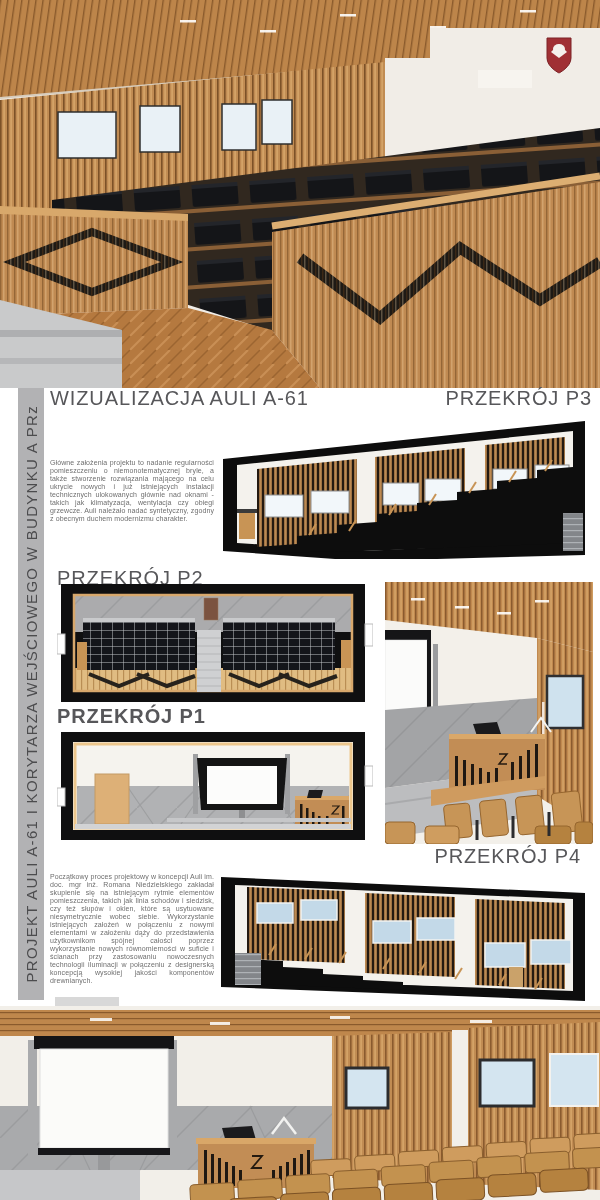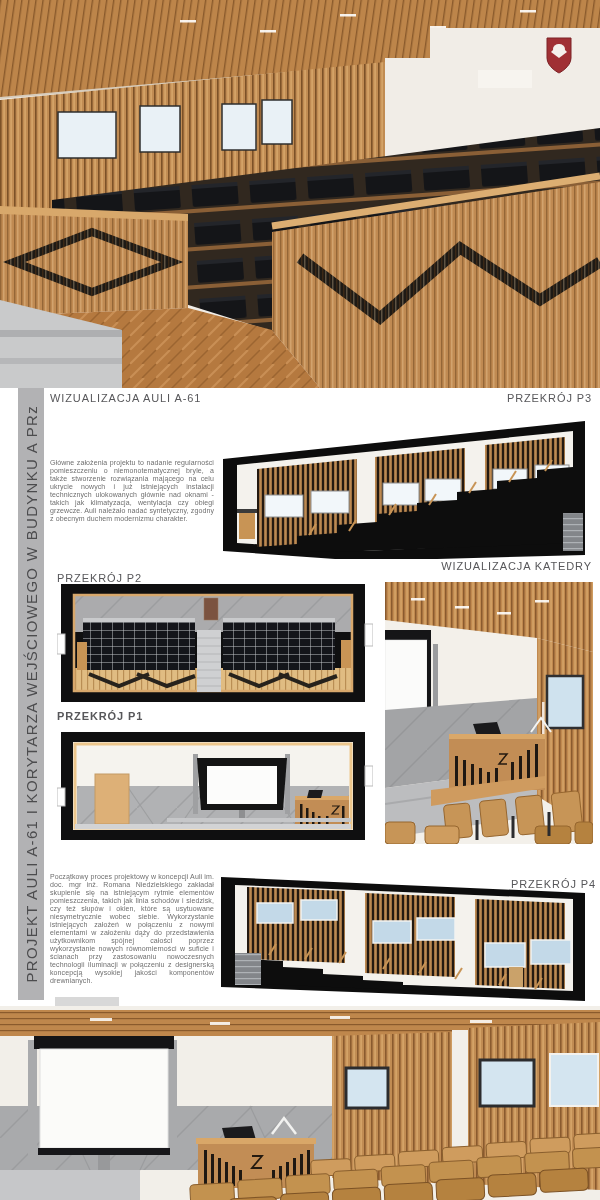--- a/index.html
+++ b/index.html
@@ -1,19 +1,19 @@
 <!DOCTYPE html>
 <html><head>
 <meta charset="utf-8">
 <style>
   html,body{margin:0;padding:0;background:#ffffff;}
   .board{position:relative;width:600px;height:1200px;margin:0 auto;background:#ffffff;
          font-family:"Liberation Sans",sans-serif;overflow:hidden;}
   .fig{position:absolute;margin:0;padding:0;line-height:0;}
-  .caption{position:absolute;color:#57575a;font-size:11px;letter-spacing:0.9px;
+  .caption{position:absolute;color:#57575a;font-size:20px;letter-spacing:0.9px;
            white-space:nowrap;line-height:20px;}
   .caption.right{text-align:center;}
   .blurb{position:absolute;width:164px;font-size:7px;line-height:1.14;color:#6e6e6e;
          text-align:justify;letter-spacing:0.1px;}
   .sidebar{position:absolute;left:18px;top:388px;width:26px;height:612px;background:#b2b2b4;
            display:flex;align-items:center;justify-content:center;}
   .sidebar span{display:block;writing-mode:vertical-rl;transform:rotate(180deg);
                 white-space:nowrap;font-size:15px;letter-spacing:1.3px;color:#4c4c4e;}
   .gray-tab{position:absolute;left:55px;top:997px;width:64px;height:14px;background:#d8d8d8;}
   svg{display:block;}
@@ -149,21 +149,20 @@
           <line x1="296" y1="69" x2="303" y2="58"></line>
         <line x1="332" y1="58" x2="339" y2="47"></line>
       </g>
       <rect x="350" y="100" width="20" height="38" fill="url(#p3-hatch)"></rect>
     </svg>
   </figure>
 
   <p class="blurb" style="left:50px;top:452px;">Główne założenia projektu to nadanie regularności pomieszczeniu o niemonotematycznej bryle, a także stworzenie rozwiązania mającego na celu ukrycie nowych i już istniejących instalacji technicznych ulokowanych głównie nad oknami - takich jak klimatyzacja, wentylacja czy obiegi grzewcze. Auli należało nadać syntetyczny, zgodny z obecnym duchem modernizmu charakter.</p>
 
   <div class="caption" style="left:57px;top:556px;margin-top:12px;">PRZEKRÓJ P2</div>
-  <div class="caption right" style="right:8px;top:556px;">WIZUALIZACJA KATEDRY</div>
 
   <figure class="fig" style="left:57px;top:582px;">
     <svg width="316" height="124" viewBox="0 0 316 124">
       <defs>
         <pattern id="p2-grid" width="11" height="8" patternUnits="userSpaceOnUse">
           <rect width="11" height="8" fill="#14151a"></rect>
           <path d="M0 0 H11 M0 0 V8" stroke="#c3c6ca" stroke-width="1" fill="none"></path>
         </pattern>
         <pattern id="p2-wood" width="6" height="24" patternUnits="userSpaceOnUse">
           <rect width="6" height="24" fill="#e0bc82"></rect>
@@ -300,21 +299,21 @@
       </g>
       <path d="M275 78 h7 l-7 8 h7" fill="none" stroke="#241a10" stroke-width="1.2"></path>
       <polygon points="252,62 266,62 264,70 250,70" fill="#1b1b1d"></polygon>
       <rect x="110" y="90" width="184" height="4" fill="#c6c7c9"></rect>
       <rect x="18" y="96" width="276" height="5" fill="#d2d3d5"></rect>
     </svg>
   </figure>
 
   <p class="blurb" style="left:50px;top:866px;">Początkowy proces projektowy w koncepcji Auli im. doc. mgr inż. Romana Niedzielskiego zakładał skupienie się na istniejącym rytmie elementów pomieszczenia, takich jak linia schodów i siedzisk, czy też słupów i okien, które są usytuowane niesymetrycznie wobec siebie. Wykorzystanie istniejących założeń w połączeniu z nowymi elementami w założeniu dąży do przedstawienia użytkownikom spójnej całości poprzez wykorzystanie nowych równomierności w suficie i ścianach przy zastosowaniu nowoczesnych technologii iluminacji w połączeniu z designerską koncepcją wysokiej jakości komponentów drewnianych.</p>
 
-  <div class="caption right" style="right:4px;top:846px;margin-top:28px;">PRZEKRÓJ P4</div>
+  <div class="caption right" style="right:19px;top:846px;">PRZEKRÓJ P4</div>
 
   <figure class="fig" style="left:213px;top:867px;">
     <svg width="380" height="137" viewBox="0 0 380 137">
       <defs>
         <pattern id="p4-slat" width="5" height="10" patternUnits="userSpaceOnUse">
           <rect width="5" height="10" fill="#241a11"></rect>
             <rect x="1.2" width="2.6" height="10" fill="#bd8a52"></rect>
         </pattern>
         <pattern id="p4-hatch" width="6" height="6" patternUnits="userSpaceOnUse">
           <rect width="6" height="6" fill="#83868a"></rect>

